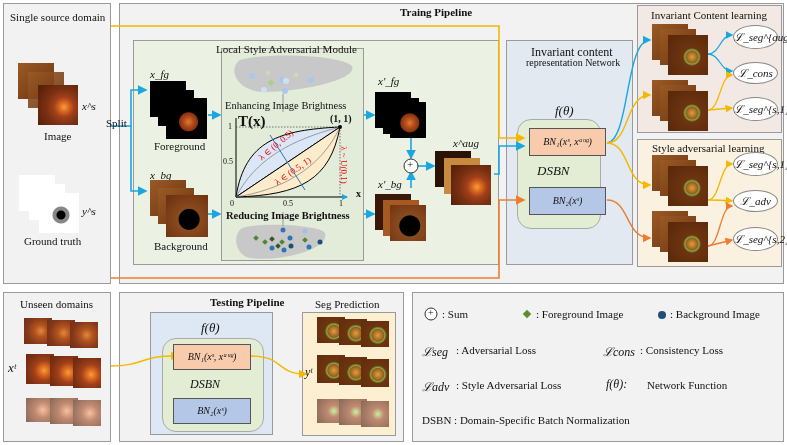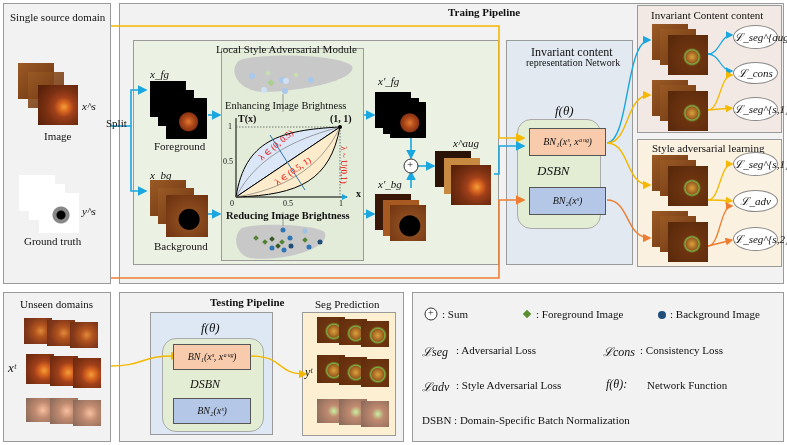--- a/index.html
+++ b/index.html
@@ -138,26 +138,26 @@
   <circle cx="411" cy="166" r="7" fill="#fff" stroke="#333" stroke-width="1"></circle>
 
   <circle cx="431" cy="314" r="6" fill="#fff" stroke="#333" stroke-width="1"></circle>
   <rect x="524" y="311" width="6" height="6" fill="#5a8f2e" transform="rotate(45 527 314)"></rect>
   <circle cx="662" cy="315" r="4" fill="#1f4e79"></circle>
 </svg>
 
 <div class="t" style="left:407px;top:158px;font-size:11px;">+</div>
 <div class="t" style="left:428px;top:307px;font-size:10px;">+</div>
 
-<div class="t b" style="left:400px;top:6px;margin-left:48px;">Traing Pipeline</div>
+<div class="t b" style="left:400px;top:6px;">Traing Pipeline</div>
 <div class="t" style="left:10px;top:11px;">Single source domain</div>
 <div class="t" style="left:216px;top:43px;">Local Style Adversarial Module</div>
 <div class="t" style="left:531px;top:45px;font-size:12px;">Invariant content</div>
 <div class="t" style="left:526px;top:57px;font-size:10px;">representation Network</div>
-<div class="t" style="left:651px;top:9px;">Invariant Content content</div>
+<div class="t" style="left:651px;top:9px;">Invariant Content learning</div>
 <div class="t" style="left:652px;top:142px;">Style adversarial learning</div>
 
 <div class="stack" style="left:18px;top:63px;">
   <div class="img fundus3" style="left:0;top:0;"></div>
   <div class="img fundus3" style="left:10px;top:9px;opacity:.9;"></div>
   <div class="img fundus" style="left:20px;top:22px;width:40px;height:40px;"></div>
 </div>
 <div class="t it" style="left:82px;top:100px;">x^s</div>
 <div class="t" style="left:44px;top:130px;">Image</div>
 <div class="stack" style="left:19px;top:175px;">
@@ -178,21 +178,21 @@
 <div class="t" style="left:154px;top:140px;">Foreground</div>
 <div class="t it" style="left:150px;top:169px;">x_bg</div>
 <div class="stack" style="left:150px;top:180px;">
   <div class="img fundus3" style="left:0;top:0;"></div>
   <div class="img fundus3" style="left:8px;top:8px;"></div>
   <div class="img bgimg" style="left:16px;top:15px;width:42px;height:42px;"></div>
 </div>
 <div class="t" style="left:154px;top:240px;">Background</div>
 
 <div class="t" style="left:225px;top:100px;font-size:10.5px;">Enhancing Image Brightness</div>
-<div class="t b" style="left:238px;top:113px;font-size:10px;">T(x)</div>
+<div class="t b" style="left:238px;top:113px;font-size:15px;">T(x)</div>
 <div class="t b" style="left:330px;top:113px;font-size:10px;">(1, 1)</div>
 <div class="t" style="left:228px;top:122px;font-size:8px;">1</div>
 <div class="t" style="left:223px;top:157px;font-size:8px;">0.5</div>
 <div class="t" style="left:230px;top:199px;font-size:8px;">0</div>
 <div class="t" style="left:283px;top:199px;font-size:8px;">0.5</div>
 <div class="t" style="left:339px;top:199px;font-size:8px;">1</div>
 <div class="t b" style="left:356px;top:188px;font-size:10px;">x</div>
 <div class="t" style="left:255px;top:140px;font-size:9px;color:#e00;transform:rotate(-40deg);">λ ∈ (0, 0.5)</div>
 <div class="t" style="left:272px;top:166px;font-size:9px;color:#e00;transform:rotate(-35deg);">λ ∈ (0.5, 1)</div>
 <div class="t" style="left:325px;top:160px;font-size:9px;color:#e00;transform:rotate(90deg);">λ ~ U(0,1)</div>

